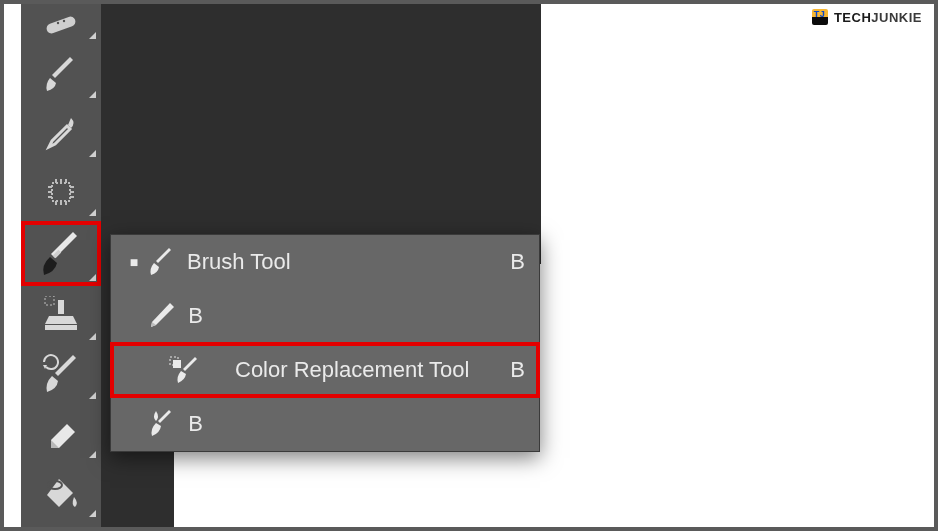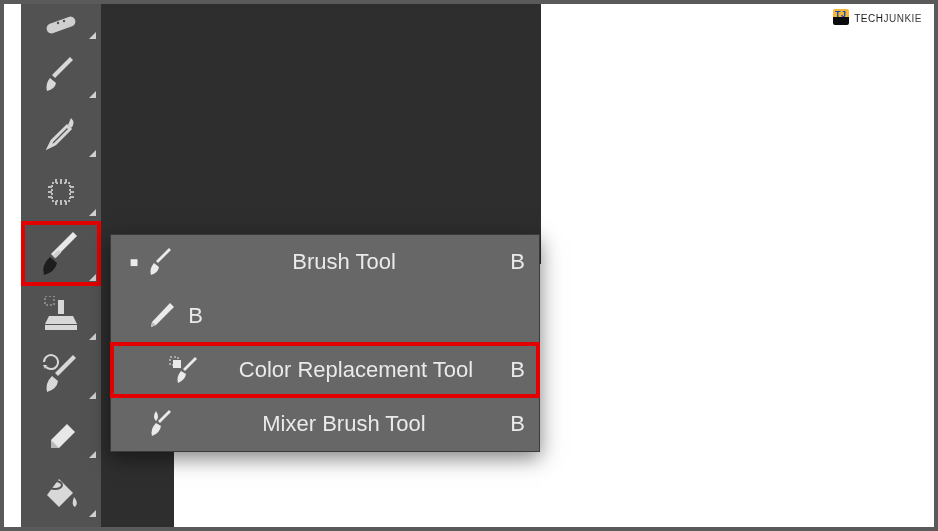--- a/index.html
+++ b/index.html
@@ -14,22 +14,22 @@
     width: 938px;
     height: 531px;
     border: 4px solid #5a5a5a;
     background: #fff;
     position: relative;
   }
   .watermark {
     position: absolute;
     top: 5px;
     right: 12px;
-    font-size: 10px;
-    font-weight: normal;
+    font-size: 13px;
+    font-weight: bold;
     letter-spacing: 0.5px;
     color: #262626;
   }
   .watermark .wm-logo {
     display: inline-block;
     width: 16px;
     height: 16px;
     background: linear-gradient(180deg, #f7b733 48%, #0b0b0b 48%);
     border-radius: 2px;
     vertical-align: -3px;
@@ -127,21 +127,21 @@
     outline-offset: -3px;
     gap: 24px;
   }
   .fly-marker {
     width: 18px;
     text-align: center;
     font-size: 14px;
     color: #eaeaea;
   }
   .fly-icon { width: 36px; display:flex; align-items:center; justify-content:center; }
-  .fly-label { flex: 1; padding-left: 8px; text-align: center; }
+  .fly-label { flex: 1; padding-left: 8px; }
   .fly-shortcut { width: 24px; text-align: right; color: #eaeaea; font-size: 22px; }
 </style>
 </head>
 <body>
 
 <div class="outer-frame">
 
   <div class="watermark">
     <span class="wm-logo"></span>
     <span class="tech">TECH</span><span class="junkie">JUNKIE</span>
@@ -286,19 +286,18 @@
 
     <div class="fly-row">
       <span class="fly-marker"></span>
       <span class="fly-icon">
         <svg width="30" height="30" viewBox="0 0 30 30">
           <path d="M10 2 Q14 8 10 12 Q6 8 10 2" fill="#eaeaea"></path>
           <path d="M25 3 L14 14 L12 12 L23 1 Z" fill="#eaeaea"></path>
           <path d="M10 14 Q4 20 6 27 Q14 24 15 17 Z" fill="#eaeaea"></path>
         </svg>
       </span>
-      <span class="fly-label">Mixer Brush Tool</span>
       <span class="fly-shortcut">B</span>
     </div>
 
   </div>
 
 </div>
 
 </body></html>

